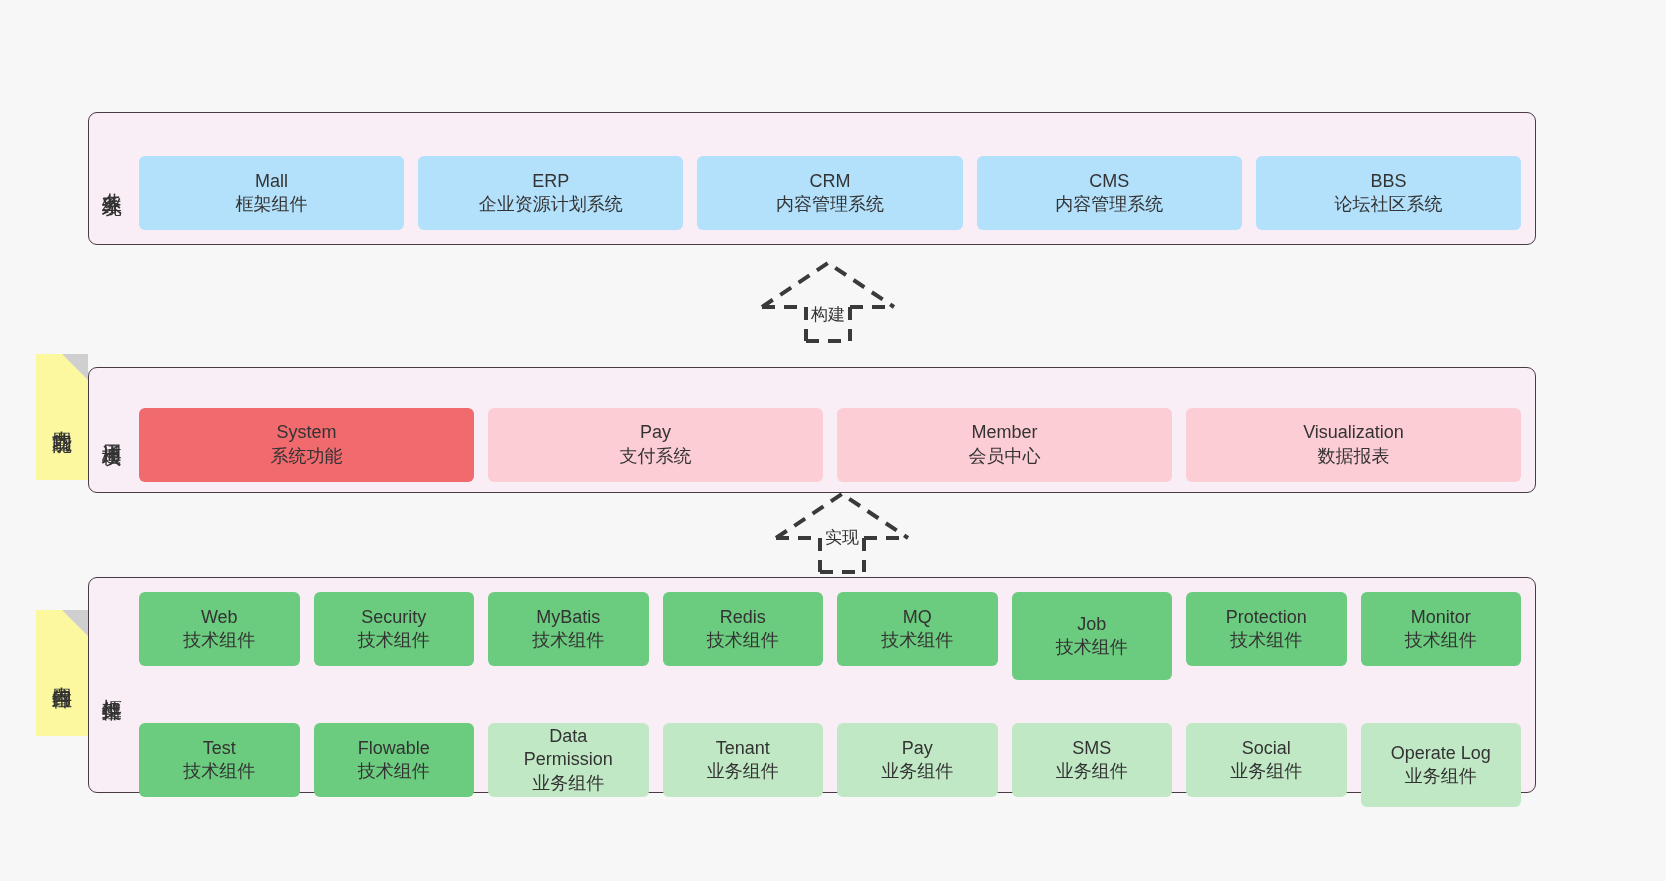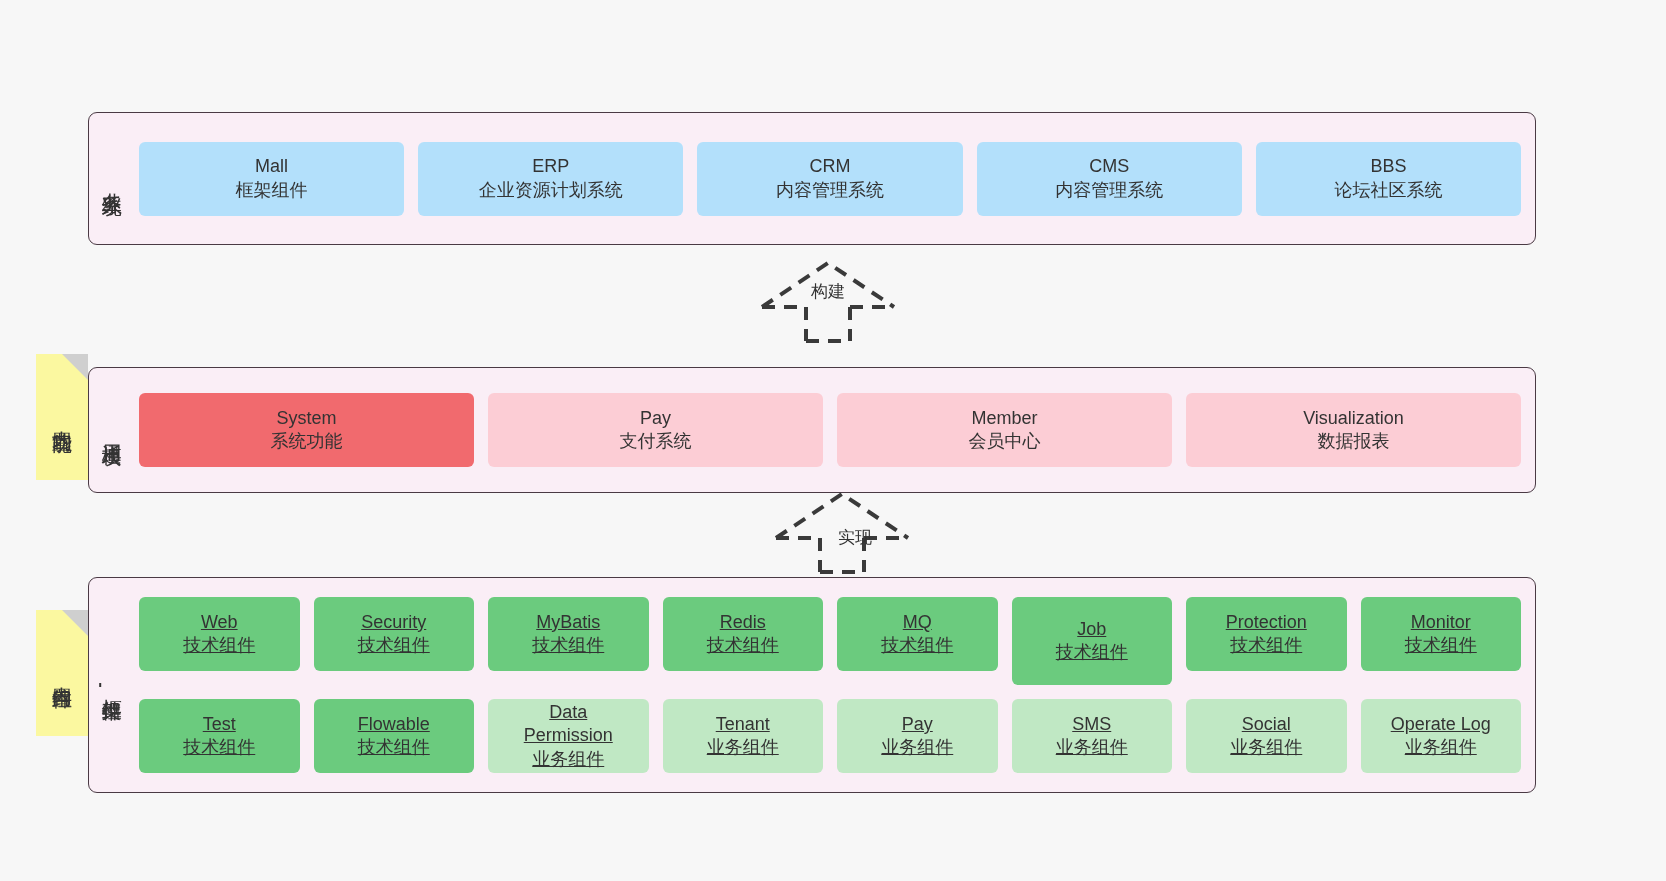--- a/index.html
+++ b/index.html
@@ -58,20 +58,21 @@
     flex-direction:column;
     align-items:center;
     justify-content:center;
     text-align:center;
     font-size:18px;
     line-height:1.28;
     color:#333;
     box-sizing:border-box;
     padding:4px 4px;
     min-width:0;
+    margin-top:29px;
   }
   .cell .t1{white-space:normal;}
   .cell .t2{white-space:nowrap;}
 
   
   .blue      {background:#b3e0fb;}
   .red-strong{background:#f16a6e;}
   .pink-soft {background:#fccdd5;}
   .green-dark{background:#6bcb7e;}
   .green-soft{background:#c0e8c4;}
@@ -147,21 +148,21 @@
         </div>
       </div>
     </div>
   </div>
 
   <div class="arrow" style="left:758px;top:259px;width:140px;height:84px;">
     <svg width="140" height="84" viewBox="0 0 140 84">
       <path d="M4 48 L70 4 L136 48" fill="none" stroke="#3a3a3a" stroke-width="4" stroke-dasharray="13,9" stroke-linecap="butt"></path>
       <path d="M48 48 L48 82 M92 48 L92 82 M48 82 L92 82 M4 48 L48 48 M92 48 L136 48" fill="none" stroke="#3a3a3a" stroke-width="4" stroke-dasharray="13,9"></path>
     </svg>
-    <div class="alabel" style="top:21px;">构建</div>
+    <div class="alabel" style="top:44px;">构建</div>
   </div>
 
   <div class="note" style="left:36px;top:354px;width:52px;height:126px;">
     <span class="fold"></span>
     <span class="note-text">内置功能</span>
   </div>
 
   <div class="layer" id="layer-2" style="left:88px;top:367px;width:1448px;height:126px;">
     <div class="layer-label">通用模块</div>
     <div class="layer-body">
@@ -184,29 +185,29 @@
         </div>
       </div>
     </div>
   </div>
 
   <div class="arrow" style="left:772px;top:490px;width:140px;height:84px;">
     <svg width="140" height="84" viewBox="0 0 140 84">
       <path d="M4 48 L70 4 L136 48" fill="none" stroke="#3a3a3a" stroke-width="4" stroke-dasharray="13,9" stroke-linecap="butt"></path>
       <path d="M48 48 L48 82 M92 48 L92 82 M48 82 L92 82 M4 48 L48 48 M92 48 L136 48" fill="none" stroke="#3a3a3a" stroke-width="4" stroke-dasharray="13,9"></path>
     </svg>
-    <div class="alabel" style="top:36px;margin-left:13px;">实现</div>
+    <div class="alabel" style="top:36px;">实现</div>
   </div>
 
   <div class="note" style="left:36px;top:610px;width:52px;height:126px;">
     <span class="fold"></span>
     <span class="note-text">内置组件</span>
   </div>
 
-  <div class="layer" id="layer-3" style="left:88px;top:577px;width:1448px;height:216px;text-decoration:underline;">
+  <div class="layer" id="layer-3" style="left:88px;top:577px;width:1448px;height:216px;">
     <div class="layer-label">框架组件</div>
     <div class="layer-body">
 
       <div class="row">
         <div class="cell green-dark" style="height:74px">
           <span class="t1">Web</span>
           <span class="t2">技术组件</span>
         </div>
         <div class="cell green-dark" style="height:74px">
           <span class="t1">Security</span>
@@ -260,21 +261,21 @@
           <span class="t2">业务组件</span>
         </div>
         <div class="cell green-soft" style="height:74px">
           <span class="t1">SMS</span>
           <span class="t2">业务组件</span>
         </div>
         <div class="cell green-soft" style="height:74px">
           <span class="t1">Social</span>
           <span class="t2">业务组件</span>
         </div>
-        <div class="cell green-soft" style="height:74px">
+        <div class="cell green-soft" style="height:84px">
           <span class="t1">Operate Log</span>
           <span class="t2">业务组件</span>
         </div>
       </div>
 
     </div>
   </div>
 
 </div>
 

